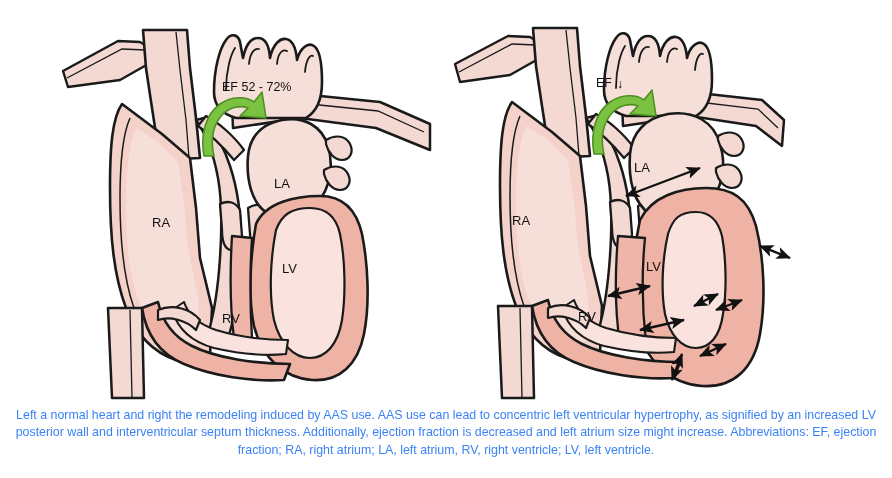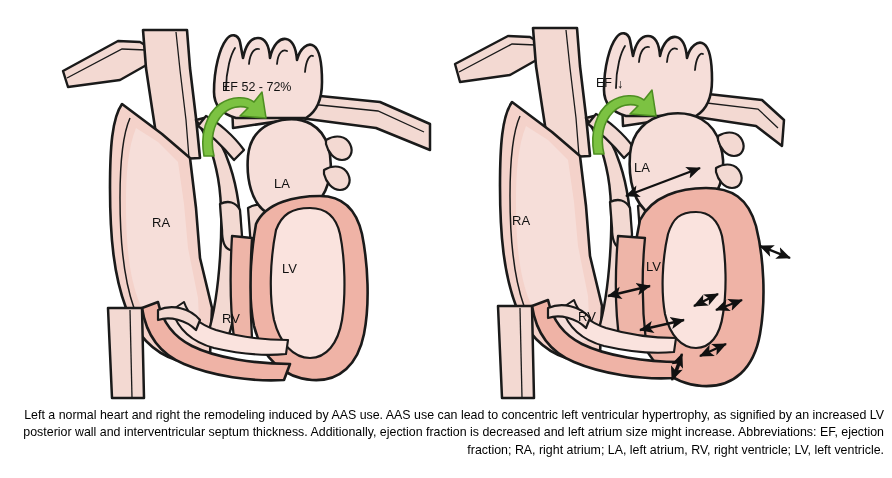--- a/index.html
+++ b/index.html
@@ -41,24 +41,24 @@
     font-size: 9.5px;
     font-weight: bold;
     color: #8a8a8a;
     letter-spacing: 0.4px;
     margin: 0 0 5px 0;
     line-height: 11px;
   }
   .caption-text {
     font-family: "Liberation Sans", sans-serif;
     font-size: 12.4px;
-    color: #000000;
+    color: #3b82f6;
     line-height: 17.4px;
     margin: 0;
-    text-align: right;
+    text-align: center;
   }
   .heart-label {
     font-family: "Liberation Sans", sans-serif;
     font-size: 13px;
     fill: #111111;
   }
   .ef-label {
     font-family: "Liberation Sans", sans-serif;
     font-size: 12.5px;
     fill: #111111;

